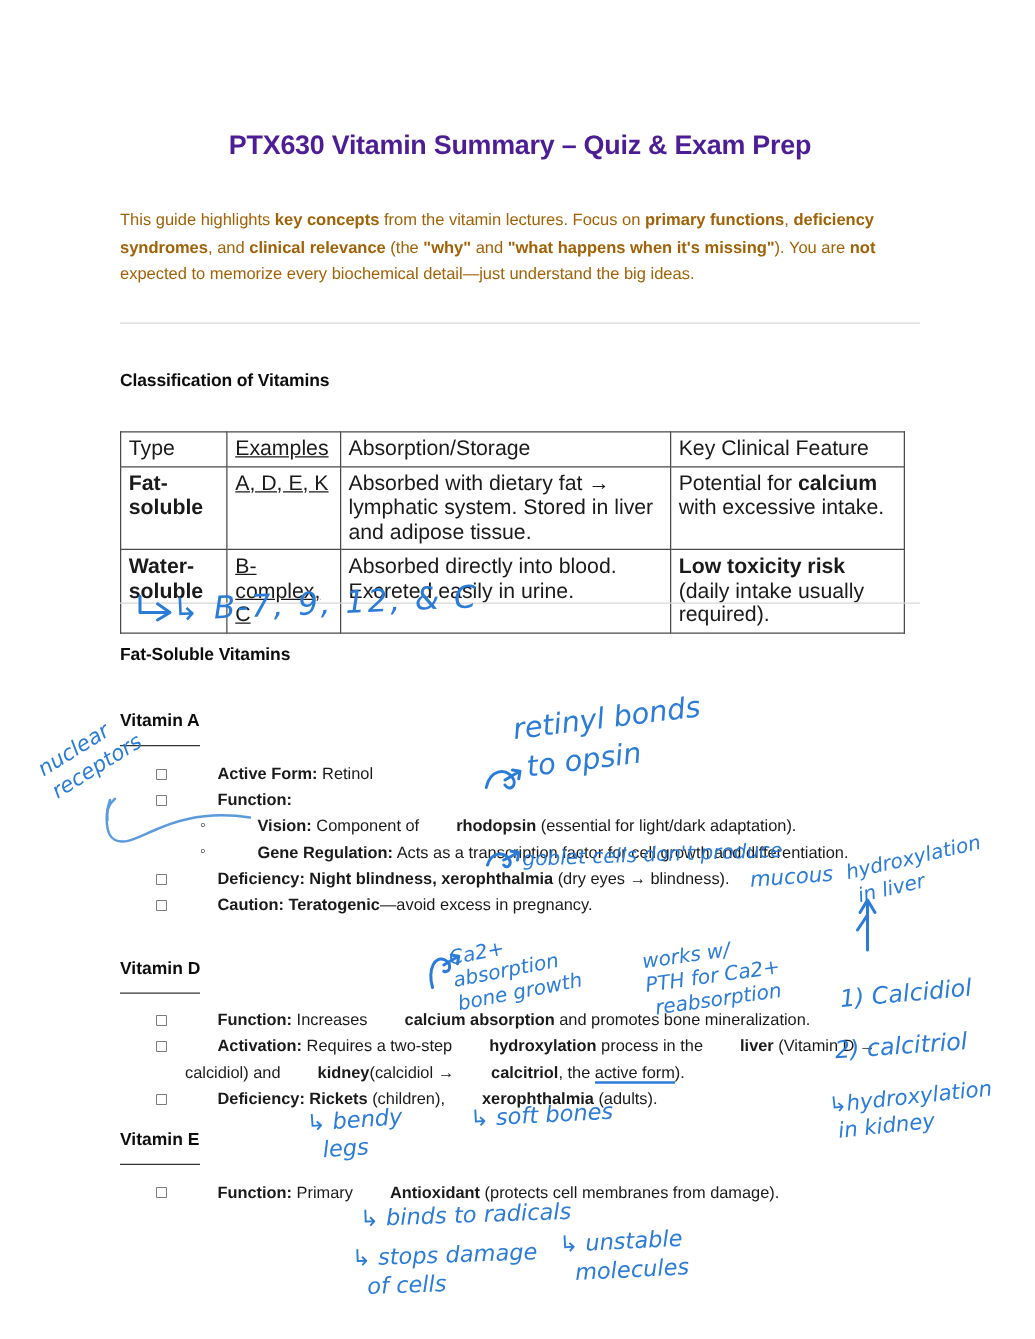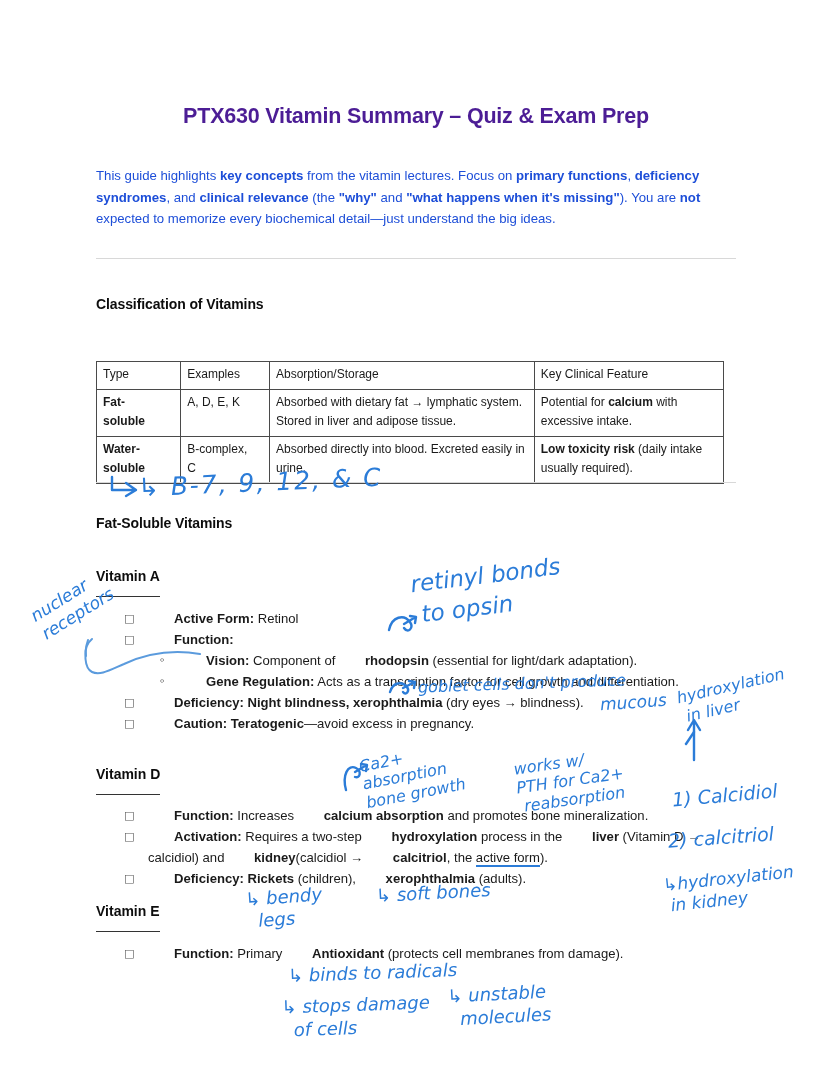--- a/index.html
+++ b/index.html
@@ -42,21 +42,21 @@
     color: #4c1d95;
   }
 
   .intro {
     position: absolute;
     top: 152px;
     left: 0;
     width: 630px;
     font-size: 13.2px;
     line-height: 21.5px;
-    color: #1d4ed8;
+    color: #a16207;
   }
   .intro b { font-weight: bold; }
 
   hr.rule {
     position: absolute;
     left: 0;
     width: 640px;
     height: 0;
     border: none;
     border-top: 1px solid #d8d8d8;
@@ -72,32 +72,31 @@
     color: #0d0d0d;
     letter-spacing: -0.1px;
   }
 
   table.vtable {
     position: absolute;
     left: 0;
     top: 345px;
     width: 628px;
     border-collapse: collapse;
-    font-size: 12px;
+    font-size: 17px;
     line-height: 19.5px;
-    margin-top: 16px;
   }
   table.vtable td {
     border: 1px solid #4a4a4a;
     padding: 3px 6px 4px 6px;
     vertical-align: top;
     color: #1a1a1a;
   }
   table.vtable td.c0 { width: 74px; }
-  table.vtable td.c1 { width: 78px; }
+  table.vtable td.c1 { width: 78px; text-decoration: underline; }
   table.vtable td.c2 { width: 266px; }
   table.vtable td.c3 { width: 188px; }
   table.vtable b { font-weight: bold; }
 
   h3.vit {
     position: absolute;
     left: 0;
     font-size: 14px;
     font-weight: bold;
     margin: 0;

